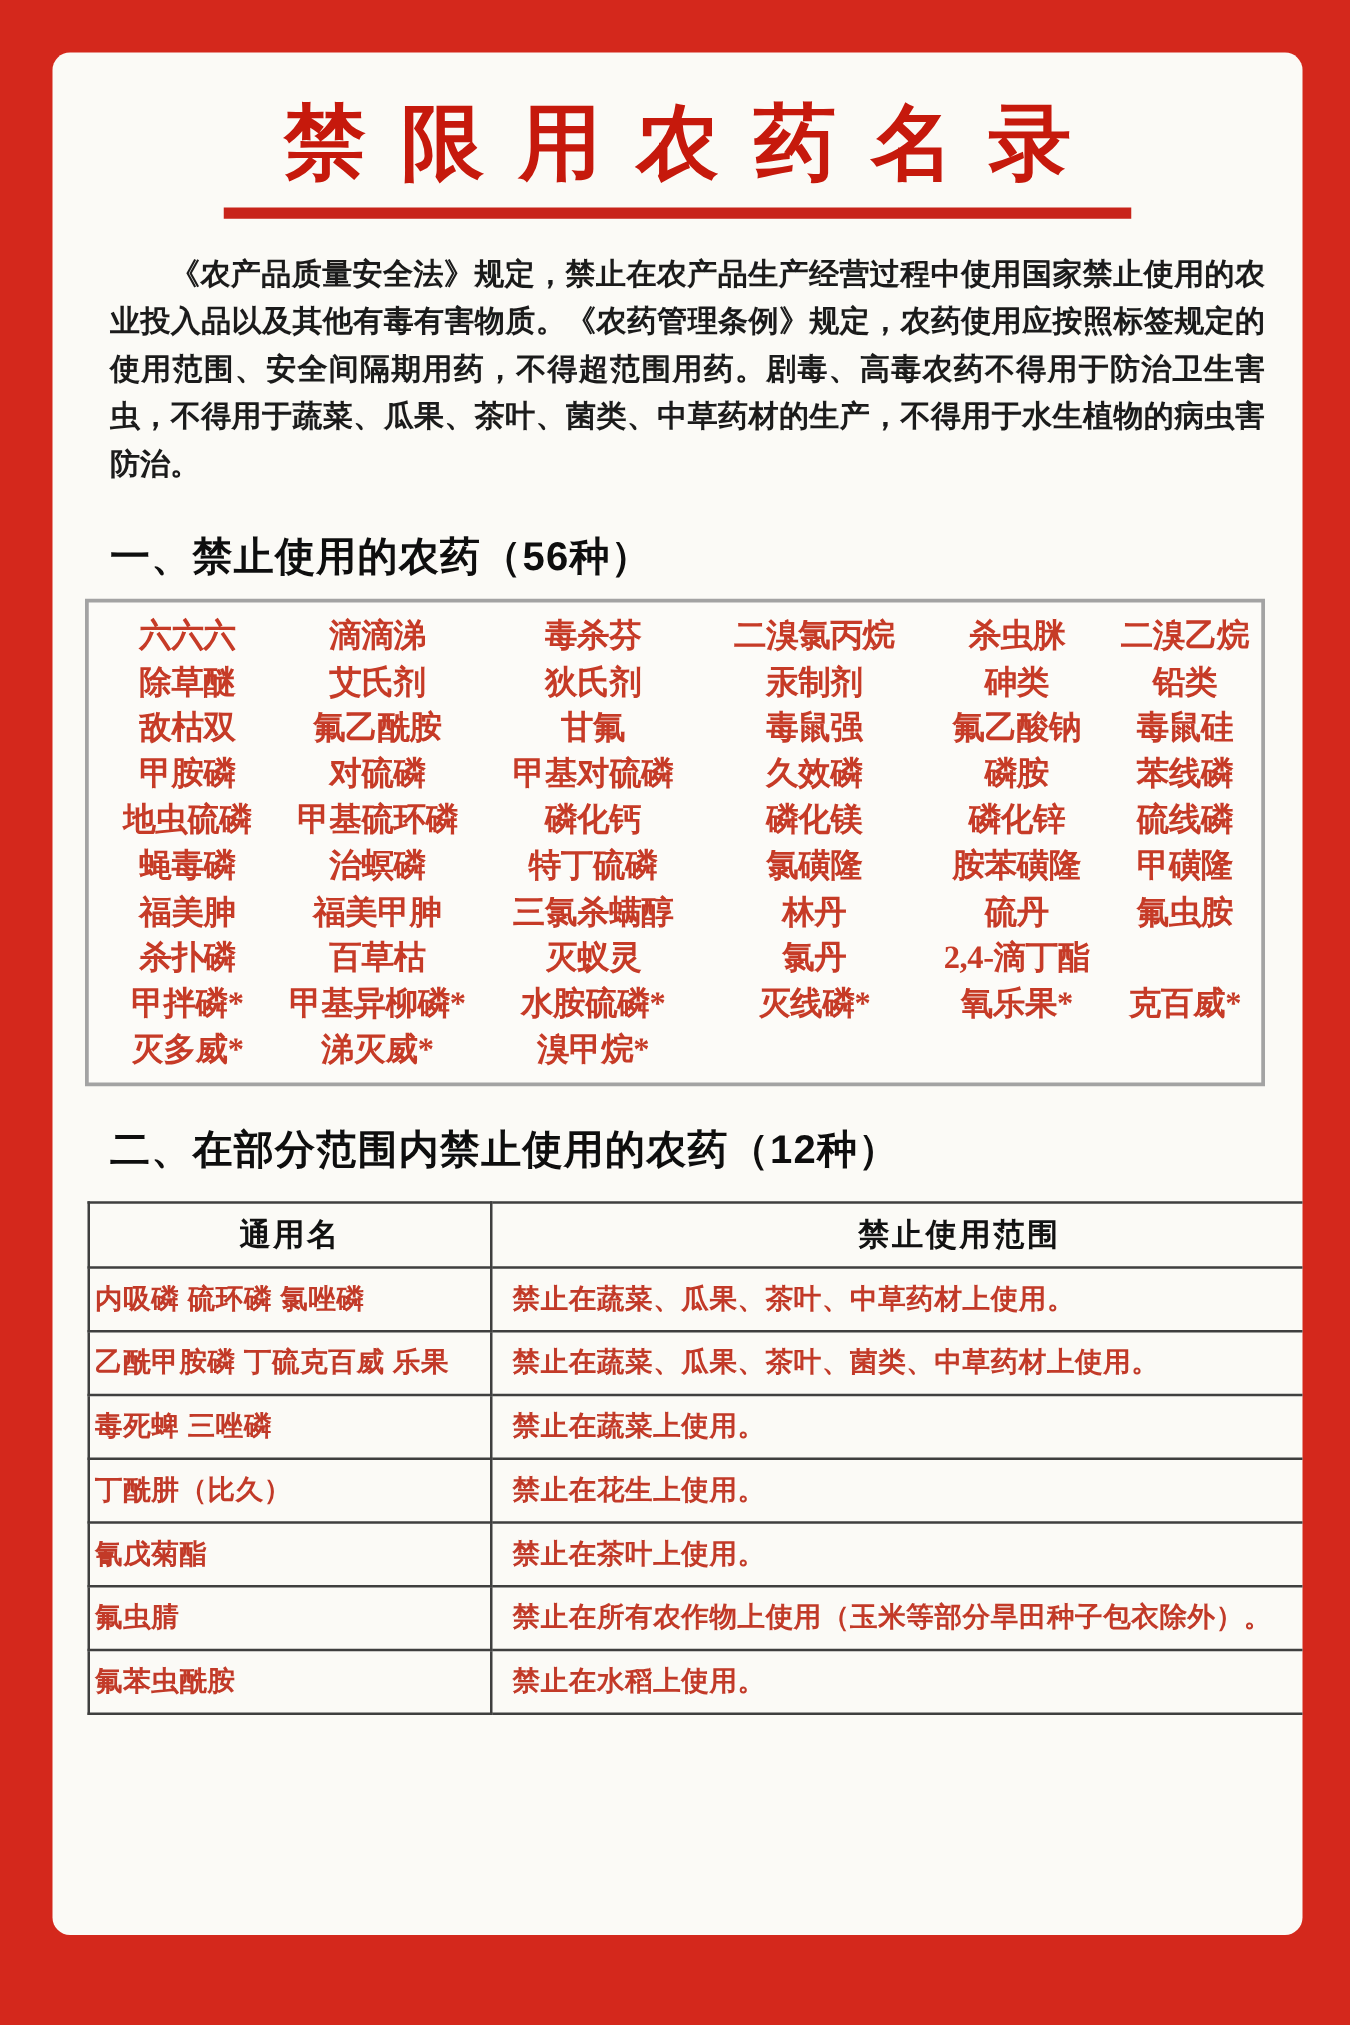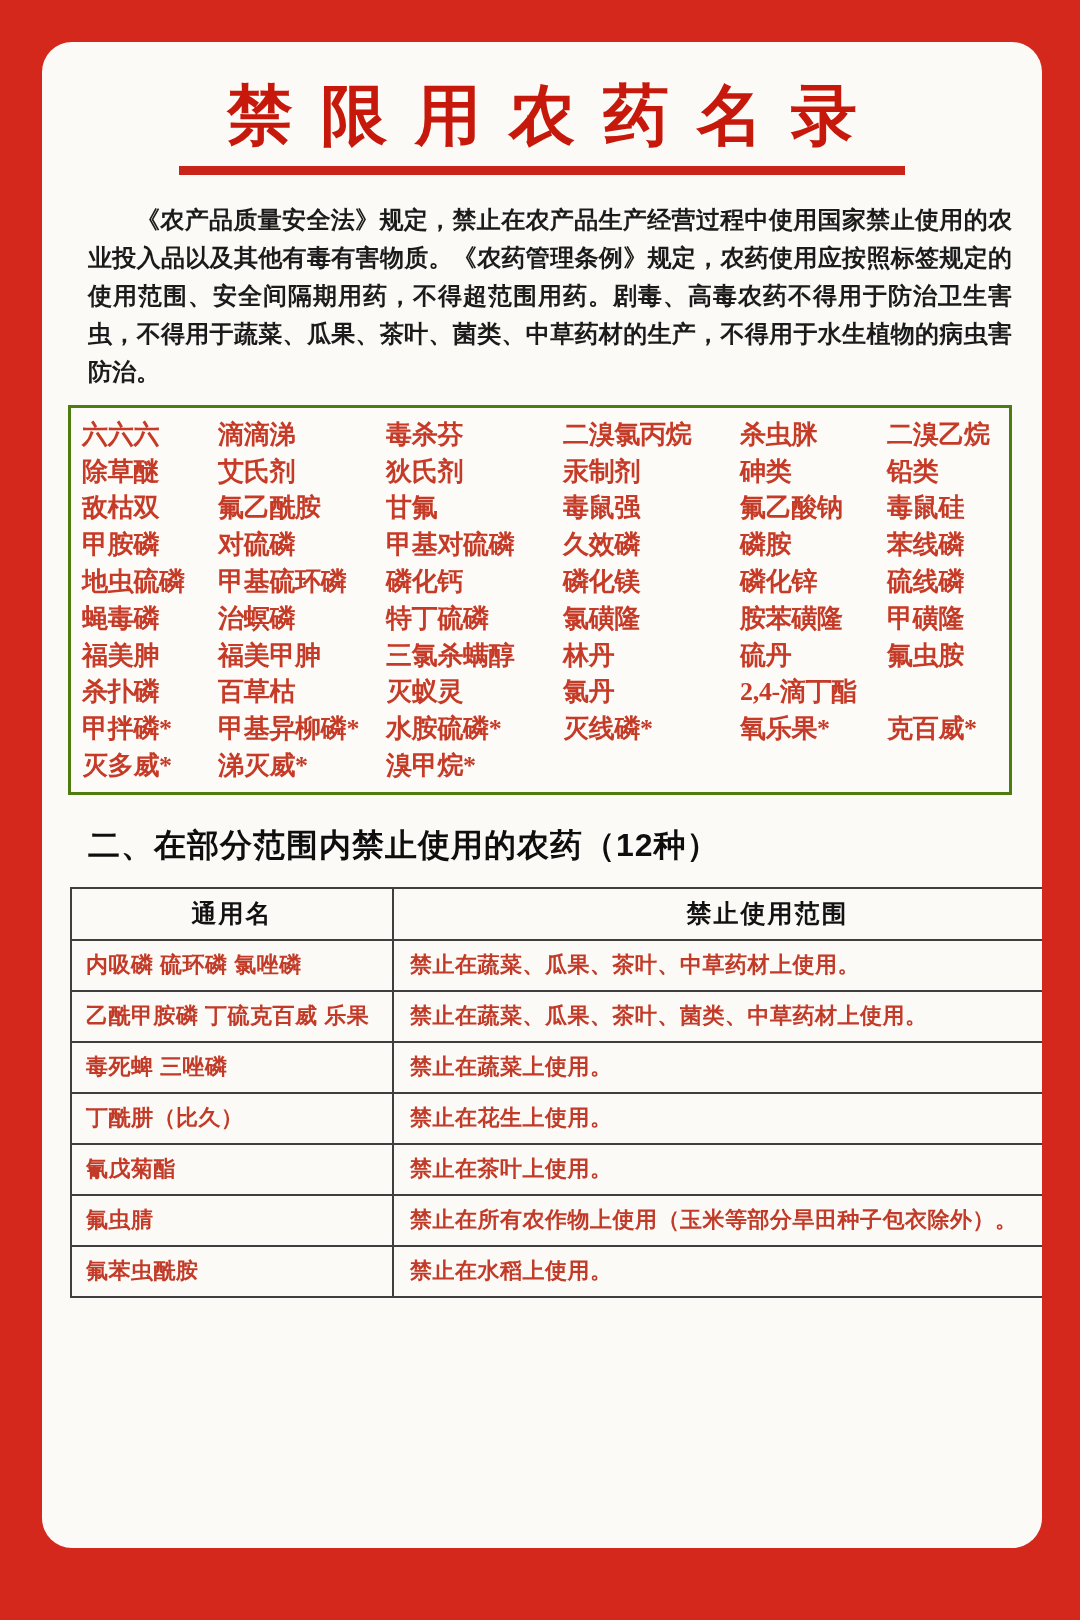--- a/index.html
+++ b/index.html
@@ -6,21 +6,21 @@
   body {
     width: 1080px; height: 1620px;
     background: #d4281c;
     position: relative;
     font-family: "Liberation Sans", sans-serif;
   }
   .sheet {
     position: absolute; left: 42px; top: 42px;
     width: 1000px; height: 1506px;
     background: #fbfaf6;
-    border-radius: 30px;
+    border-radius: 14px;
     overflow: hidden;
   }
   .title {
     margin: 38px 0 0;
     text-align: center;
     font-family: "Liberation Serif", serif;
     font-weight: bold;
     font-size: 66px; line-height: 72px;
     color: #c6190c;
     letter-spacing: 28px;
@@ -45,27 +45,28 @@
     font-size: 32px; line-height: 40px;
     font-weight: bold;
     color: #0e0e0e;
     letter-spacing: 1px;
   }
   .sec.second { margin-top: 30px; }
   .grid-box {
     box-sizing: border-box;
     margin: 14px 0 0 26px;
     width: 944px;
-    border: 3px solid #4d7c0f;
+    border: 3px solid #a3a3a3;
     background: #fcfbf8;
     padding: 8px 0 8px 11px;
     display: grid;
     grid-template-columns: 136px 168px 177px 177px 147px auto;
     grid-auto-rows: 36.8px;
     align-items: center;
+    text-align: center;
   }
   .cell {
     font-family: "Liberation Serif", serif;
     font-weight: bold;
     font-size: 26px;
     color: #c63b27;
     white-space: nowrap;
     letter-spacing: -0.3px;
   }
   .note {
@@ -91,34 +92,35 @@
   }
   .restrict th.col-name { width: 318px; }
   .restrict td {
     border: 2px solid #3f3f3f;
     height: 47px;
     font-size: 22px; font-weight: bold;
     color: #c23a28;
     white-space: nowrap;
     overflow: hidden;
   }
-  .restrict td.c1 { padding-left: 14px; letter-spacing: 0.5px; }
+  .restrict td.c1 { padding-left: 4px; letter-spacing: 0.5px; }
   .restrict td.c2 { padding-left: 16px; letter-spacing: 0.5px; }
 </style>
 </head>
 <body>
 
 <div class="sheet">
 
   <h1 class="title">禁限用农药名录</h1>
 
   <div class="rule"></div>
 
   <p class="intro">《农产品质量安全法》规定，禁止在农产品生产经营过程中使用国家禁止使用的农业投入品以及其他有毒有害物质。《农药管理条例》规定，农药使用应按照标签规定的使用范围、安全间隔期用药，不得超范围用药。剧毒、高毒农药不得用于防治卫生害虫，不得用于蔬菜、瓜果、茶叶、菌类、中草药材的生产，不得用于水生植物的病虫害防治。</p>
 
+  <h2 class="sec">一、禁止使用的农药（56种）</h2>
 
   <div class="grid-box">
       <div class="cell">六六六</div>
       <div class="cell">滴滴涕</div>
       <div class="cell">毒杀芬</div>
       <div class="cell">二溴氯丙烷</div>
       <div class="cell">杀虫脒</div>
       <div class="cell">二溴乙烷</div>
       <div class="cell">除草醚</div>
       <div class="cell">艾氏剂</div>

